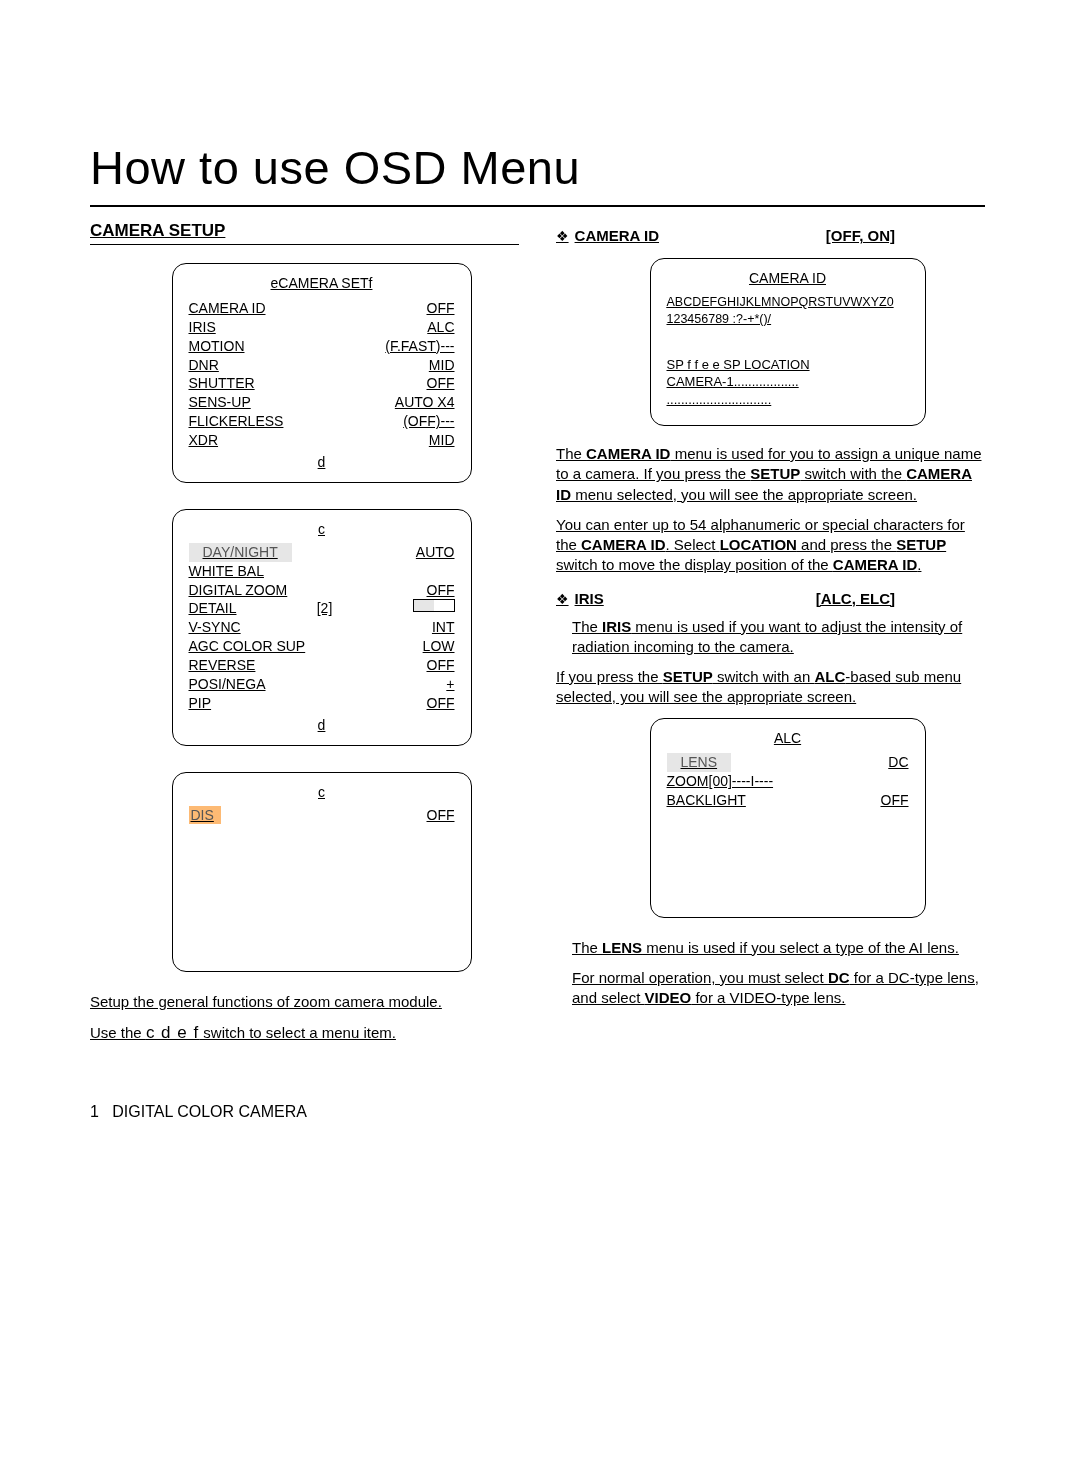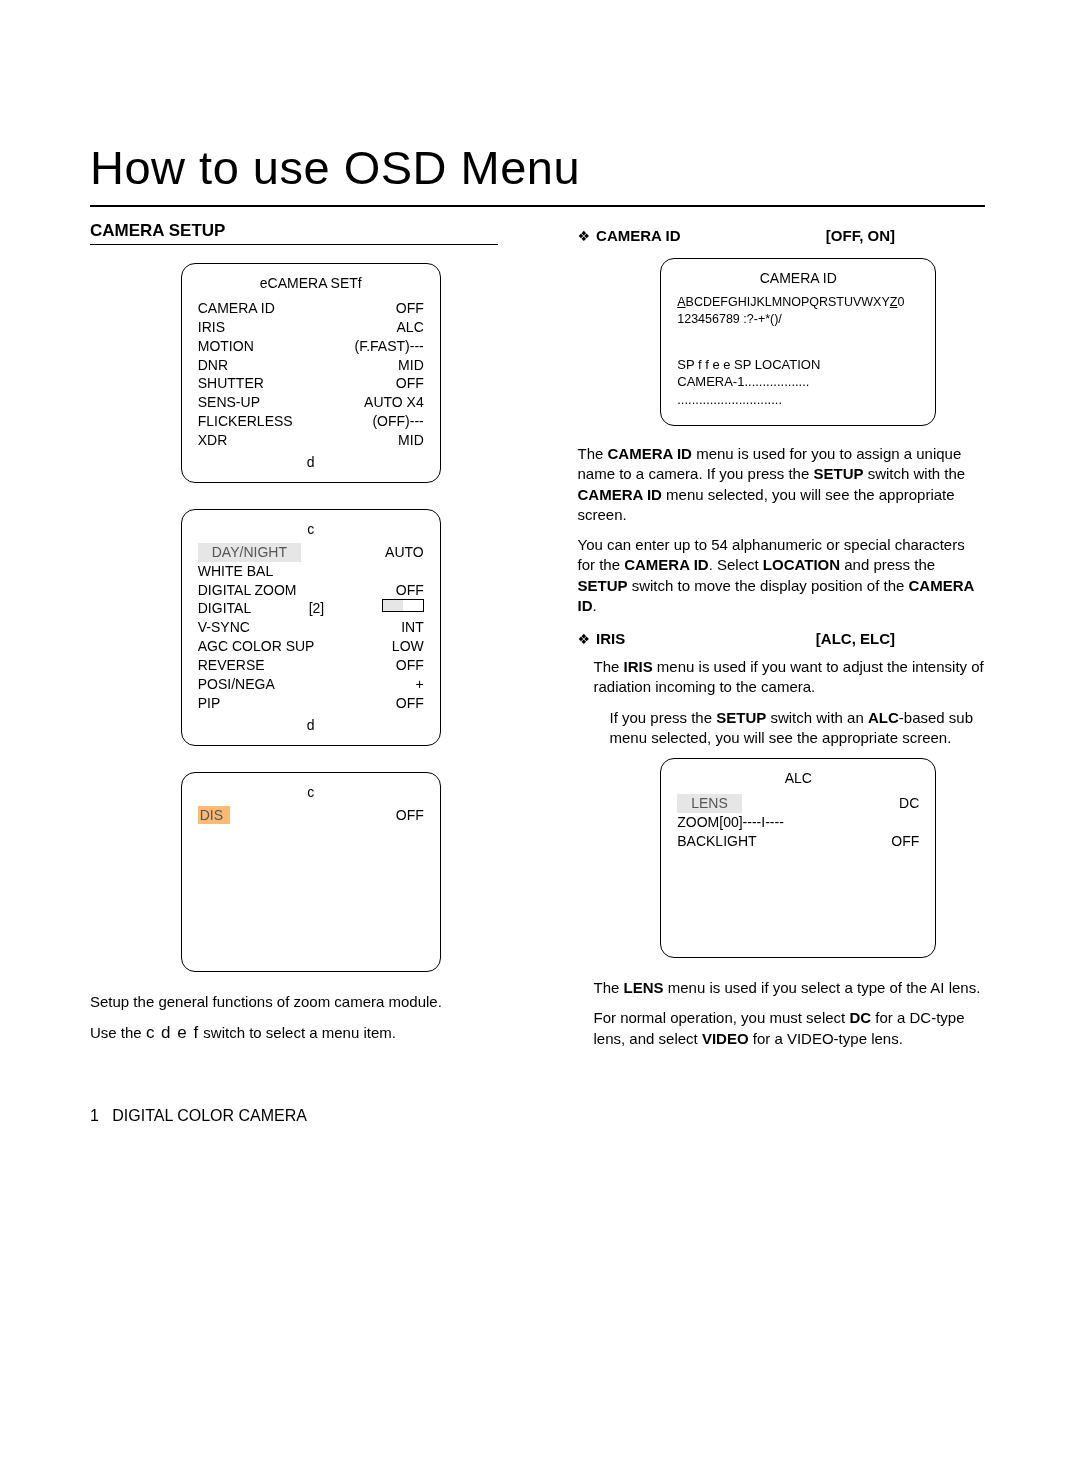--- a/index.html
+++ b/index.html
@@ -22,39 +22,40 @@
       border-top: 2px solid #000;
       margin: 2px 0 14px 0;
     }
     hr.sub-hr {
       border: none;
       border-top: 1px solid #000;
       margin: 3px 0 18px 0;
     }
     .columns {
       display: flex;
-      gap: 80px;
+      gap: 37px;
+      text-decoration: underline;
     }
     .col {
       flex: 1;
       min-width: 0;
     }
     .section-title {
       font-size: 17px;
       font-weight: bold;
     }
     .osd-box {
       border: 1.5px solid #000;
       border-radius: 14px;
       padding: 10px 16px 10px 16px;
       font-family: Arial, sans-serif;
       font-size: 14px;
       line-height: 1.35;
       margin: 0 auto;
-      width: 260px;
+      width: 300px;
       box-sizing: border-box;
       min-height: 180px;
     }
     .osd-box.wider {
       width: 276px;
     }
     .osd-title {
       text-align: center;
       margin-bottom: 6px;
     }
@@ -177,21 +178,21 @@
           </div>
         <div class="osd-row">
             <span>WHITE BAL</span>
             <span></span>
           </div>
         <div class="osd-row">
             <span>DIGITAL ZOOM</span>
             <span>OFF</span>
           </div>
         <div class="osd-row">
-            <span>DIGITAL</span>
+            <span>DETAIL</span>
             <span style="flex:1;text-align:center">[2]</span>
             <span class="small-bar"></span>
           </div>
         <div class="osd-row">
             <span>V-SYNC</span>
             <span>INT</span>
           </div>
         <div class="osd-row">
             <span>AGC COLOR SUP</span>
             <span>LOW</span>
@@ -256,21 +257,21 @@
 
     <div class="bullet-title" style="margin-top:14px">
       <span class="diamond">❖</span>
       <span class="name">IRIS</span>
       <span class="options">[ALC, ELC]</span>
     </div>
     <div class="body-text indent">
       <span>The </span><b>IRIS</b><span> menu is used if you want to adjust the intensity of radiation incoming to the camera.</span>
     </div>
 
-    <div class="body-text" style="margin-left:32px">
+    <div class="body-text" style="">
       <span>If you press the </span><b>SETUP</b><span> switch with an </span><b>ALC</b><span>-based sub menu selected, you will see the appropriate screen.</span>
     </div>
 
     <div style="margin:10px 0 0 34px">
       <div class="osd-box wider" style="min-height:200px">
         <div class="osd-title">ALC</div>
         <div class="osd-row">
             <span class="highlight">LENS</span>
             <span>DC</span>
           </div>

